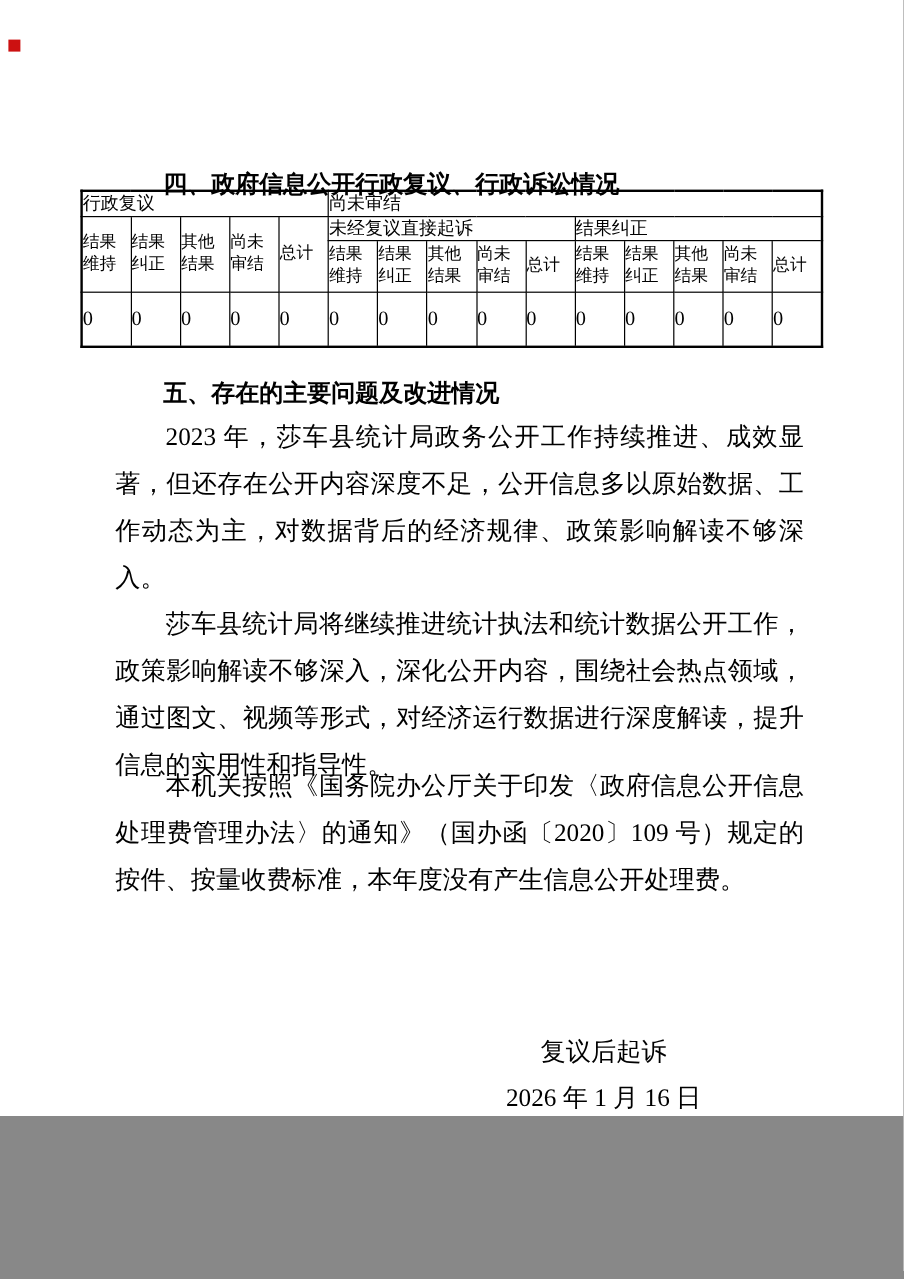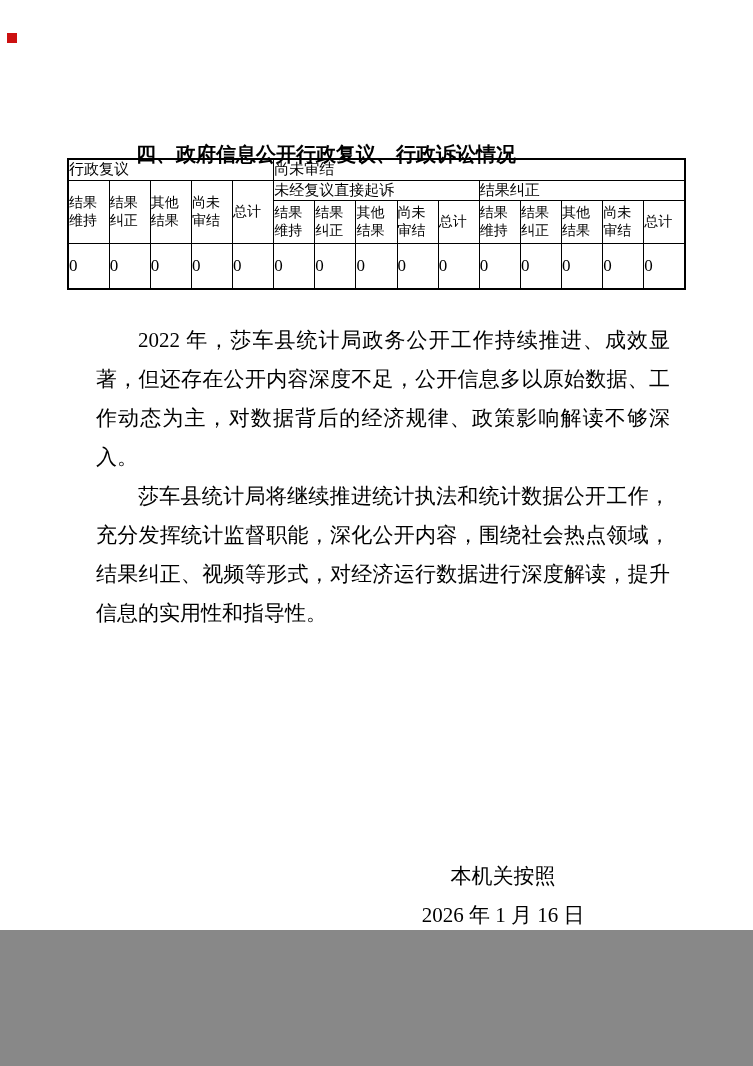--- a/index.html
+++ b/index.html
@@ -130,25 +130,27 @@
         <td class="val">0</td>
         <td class="val">0</td>
         <td class="val">0</td>
         <td class="val">0</td>
         <td class="val">0</td>
       </tr>
     </tbody>
   </table>
 
   <div class="text-sec" id="section5">
-    <p class="para">2022 年，莎车县统计局政务公开工作持续推进、成效显著，但还存在公开内容深度不足，公开信息多以原始数据、工作动态为主，对数据背后的经济规律、政策影响解读不够深入。</p>
-    <p class="para">莎车县统计局将继续推进统计执法和统计数据公开工作，充分发挥统计监督职能，深化公开内容，围绕社会热点领域，结果纠正、视频等形式，对经济运行数据进行深度解读，提升信息的实用性和指导性。</p>
+    <div class="sec-title">五、存在的主要问题及改进情况</div>
+    <p class="para">2023 年，莎车县统计局政务公开工作持续推进、成效显著，但还存在公开内容深度不足，公开信息多以原始数据、工作动态为主，对数据背后的经济规律、政策影响解读不够深入。</p>
+    <p class="para">莎车县统计局将继续推进统计执法和统计数据公开工作，政策影响解读不够深入，深化公开内容，围绕社会热点领域，通过图文、视频等形式，对经济运行数据进行深度解读，提升信息的实用性和指导性。</p>
   </div>
 
   <div class="text-sec" id="section6">
+    <p class="para">本机关按照《国务院办公厅关于印发〈政府信息公开信息处理费管理办法〉的通知》（国办函〔2020〕109 号）规定的按件、按量收费标准，本年度没有产生信息公开处理费。</p>
   </div>
 
   <div class="signature">
-    <div>本机关按照</div>
+    <div>复议后起诉</div>
     <div>2026 年 1 月 16 日</div>
   </div>
 
 </div>
 
 </body></html>

